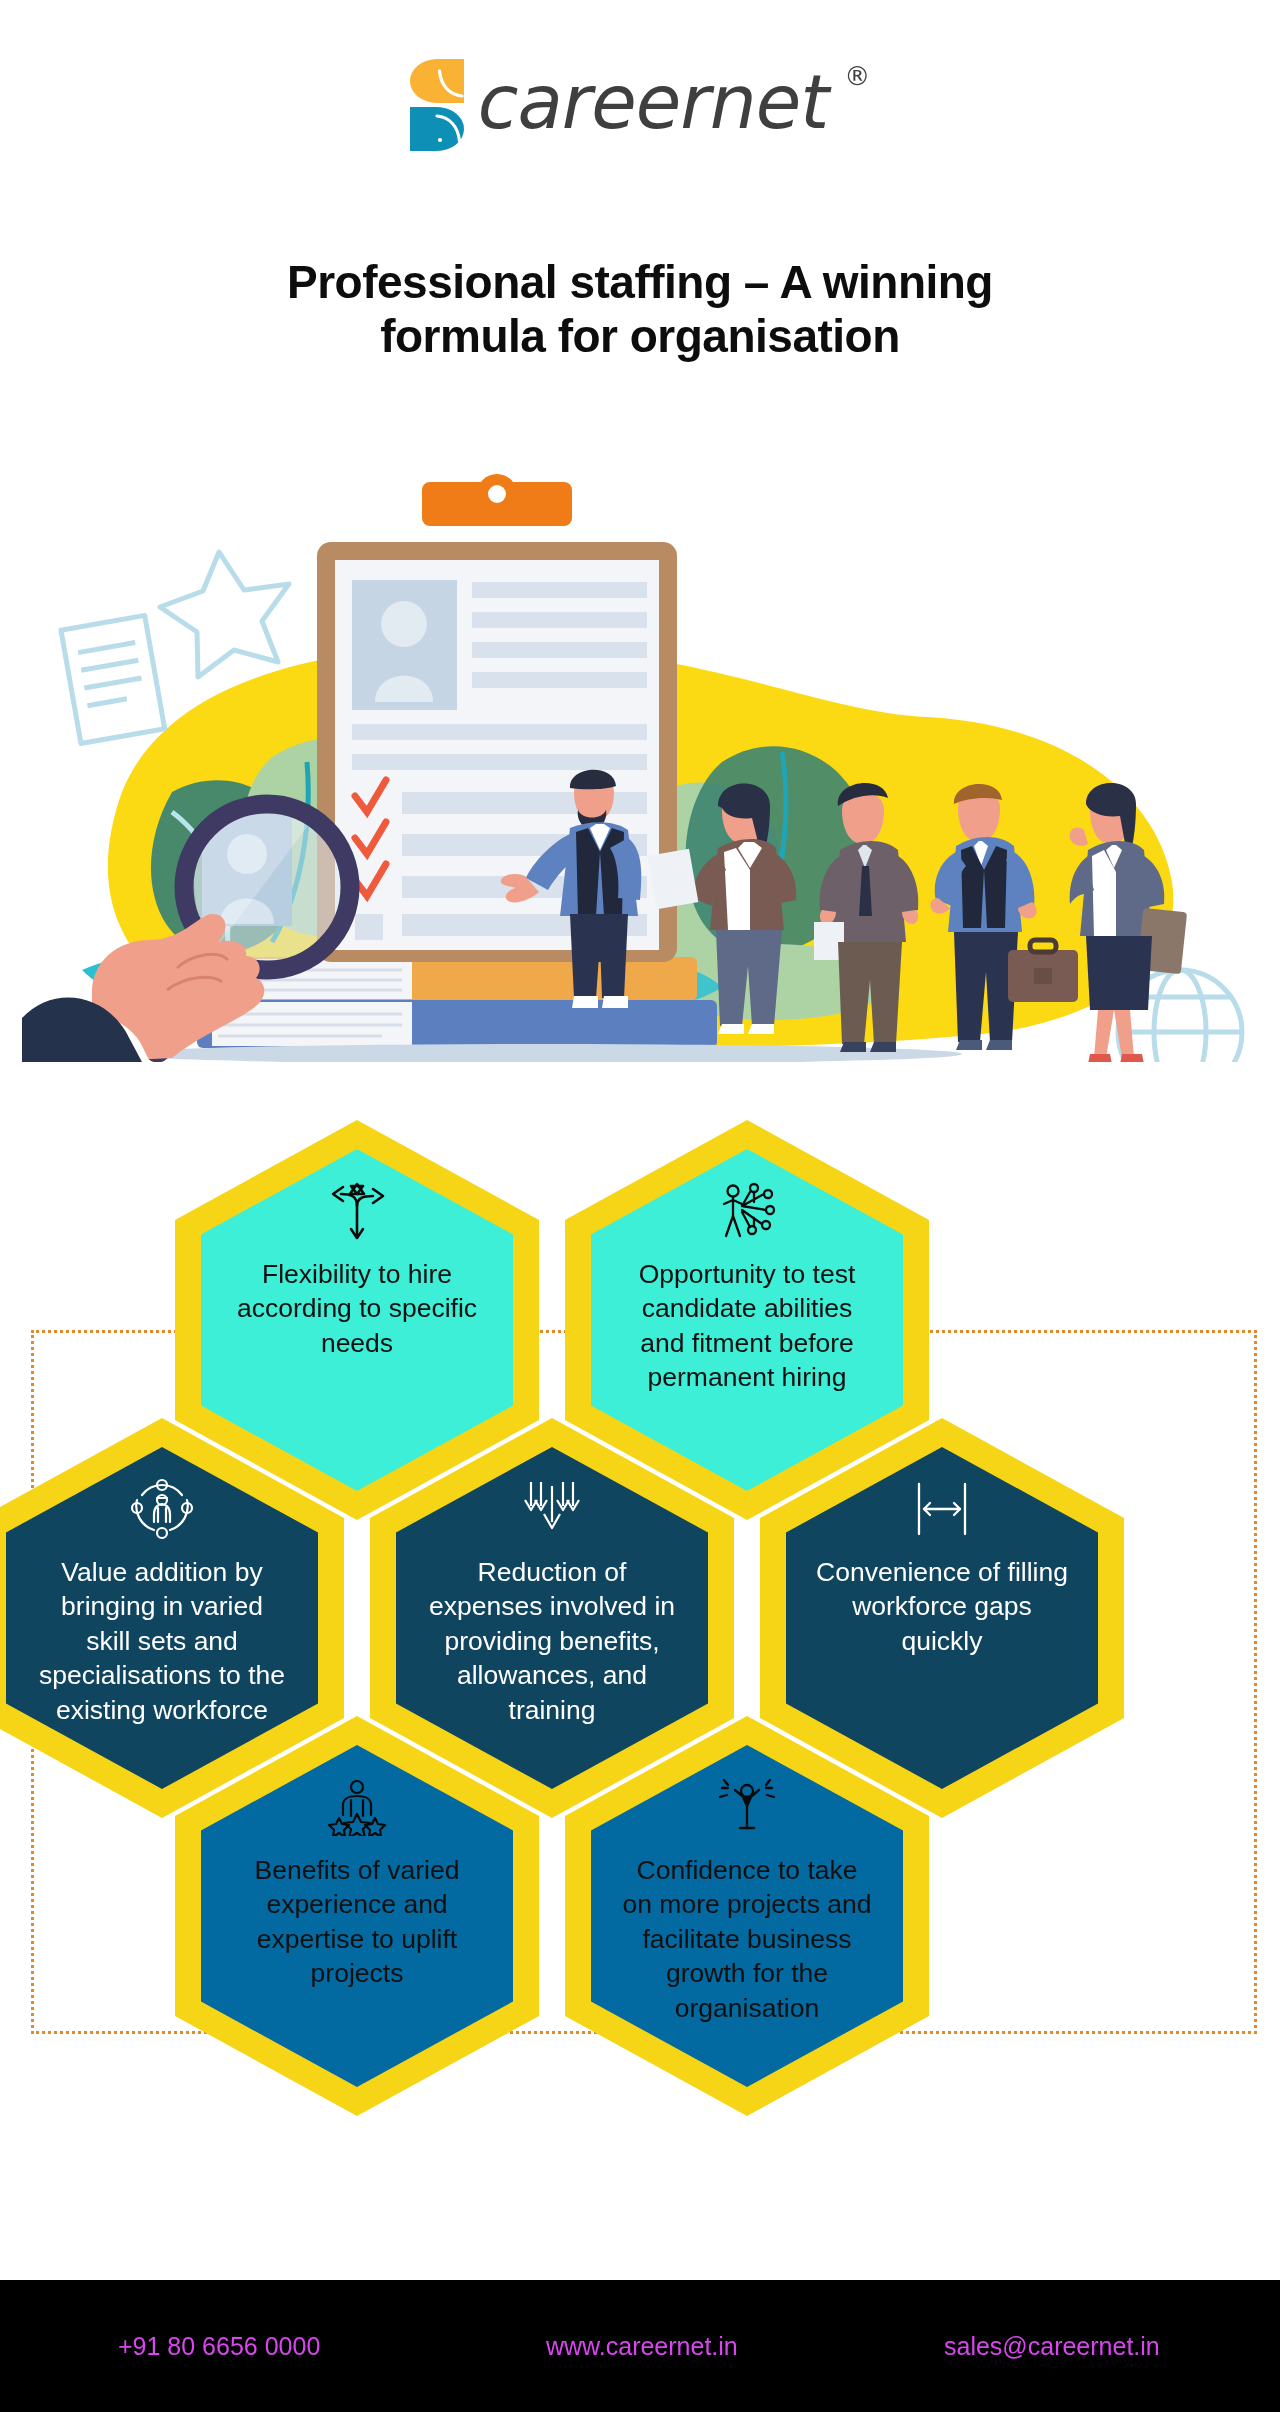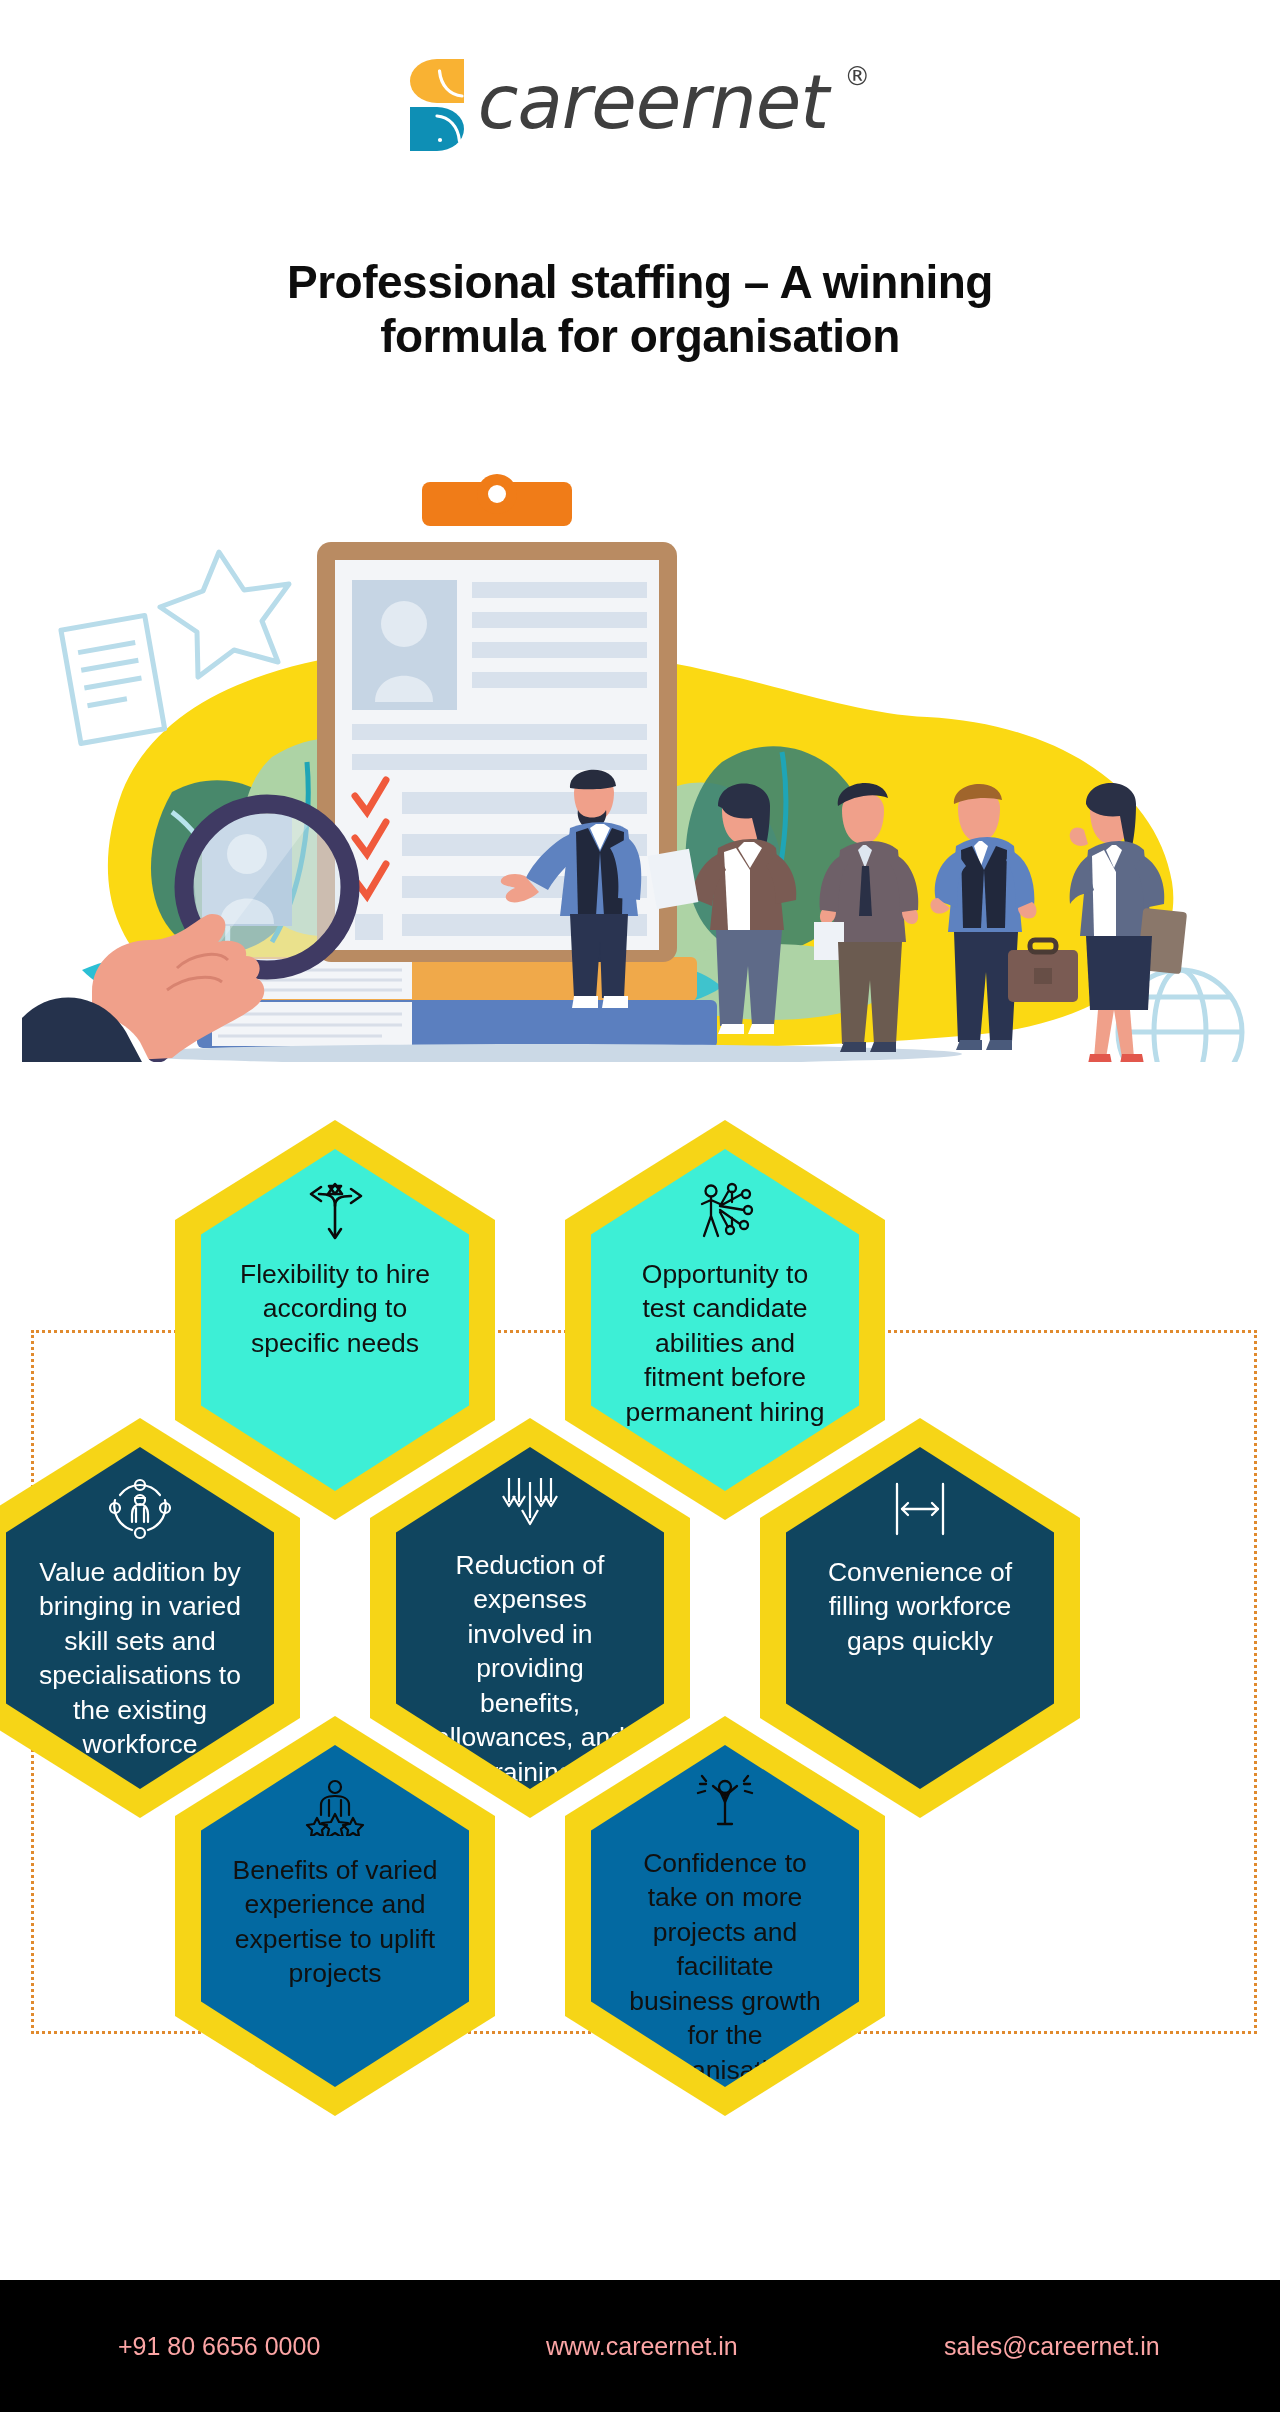--- a/index.html
+++ b/index.html
@@ -47,21 +47,21 @@
   #dashed-frame{
     position:absolute; left:31px; top:1330px; width:1226px; height:704px;
     border:3px dotted #e08a2e;
   }
 
   
   #honeycomb{
     position:absolute; left:0; top:1120px; width:1280px; height:1130px;
   }
   .hex-cell{
-    position:absolute; width:320px; height:400px;padding-left:45px;
+    position:absolute; width:364px; height:400px;padding-left:45px;
   }
   .hex-outer{
     position:absolute; inset:0;
     background:#F6D517;
     clip-path:polygon(50% 0%,100% 25%,100% 75%,50% 100%,0% 75%,0% 25%);
     filter:drop-shadow(4px 7px 5px rgba(0,0,0,0.25));
   }
   .hex-inner{
     position:absolute; left:26px; top:29px; right:26px; bottom:29px;
     clip-path:polygon(50% 0%,100% 25%,100% 75%,50% 100%,0% 75%,0% 25%);
@@ -94,21 +94,21 @@
   .r1c2{ left:760px; top:298px; }
   .r2c0{ left:175px; top:596px; }
   .r2c1{ left:565px; top:596px; }
 
   
   #footer{
     position:absolute; left:0; bottom:0; width:1280px; height:132px;
     background:#000000; display:flex; align-items:center;
   }
   .footer-item{
-    color:#fca5a5; font-family:"Liberation Sans", sans-serif;
+    color:#d946ef; font-family:"Liberation Sans", sans-serif;
     font-size:25px; position:absolute; white-space:nowrap;
   }
   #footer-phone{ left:118px; }
   #footer-web  { left:546px; }
   #footer-mail { left:944px; }
 </style>
 </head>
 <body>
 
 <div id="logo-block">

